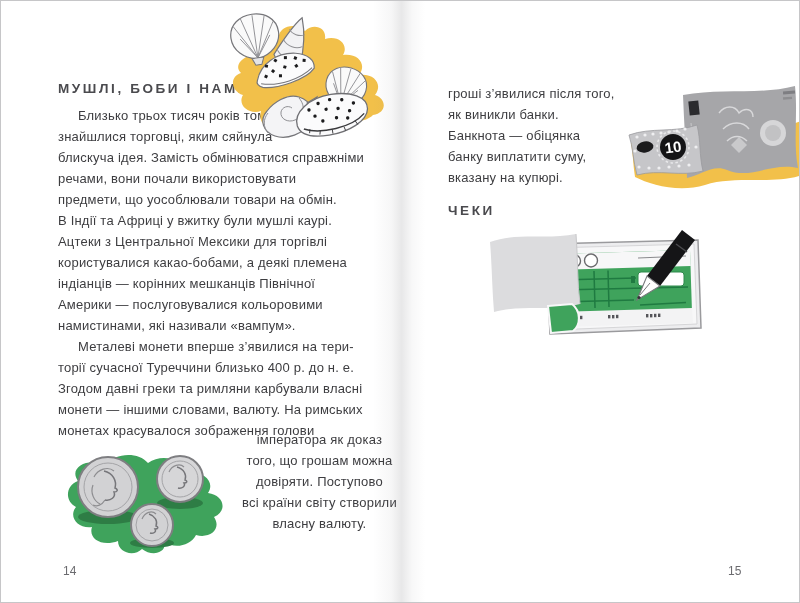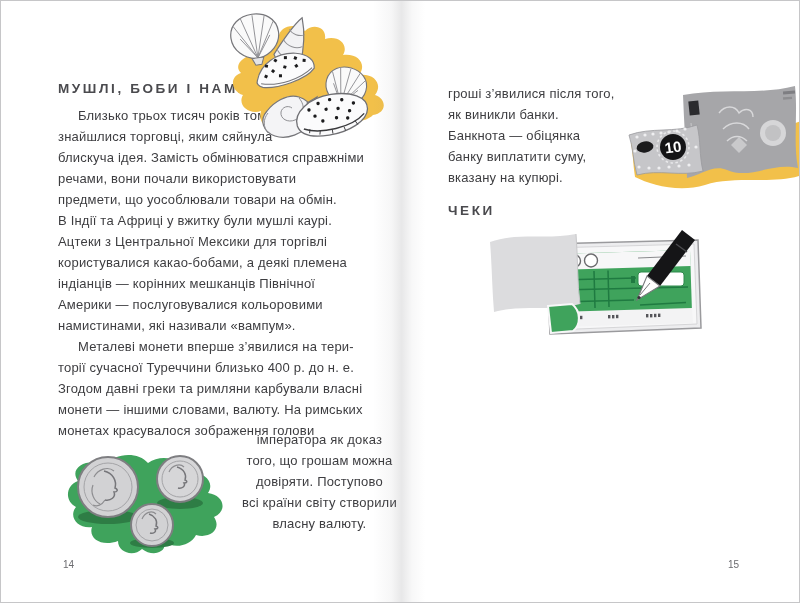--- a/index.html
+++ b/index.html
@@ -37,21 +37,21 @@
 
   .banknote-row { display:flex; align-items:center; }
   .banknote-tail { flex:0 0 175px; }
   .banknote-art { margin-left:auto; margin-top:2px; }
 
   .cheque-art { margin:10px 0 0 40px; }
 
   .shells-art { position:absolute; left:208px; top:6px; }
 
   .pagenum {
-    position:absolute; bottom:32px; font-size:10px; color:#6b6b6f;
+    position:absolute; bottom:24px; font-size:12px; color:#6b6b6f;
   }
   .pagenum-left  { left:62px; }
   .pagenum-right { left:327px; }
 
   svg { display:block; overflow:visible; }
   svg text { font-family:"Liberation Sans", sans-serif; }
 </style>
 </head>
 <body>
 

